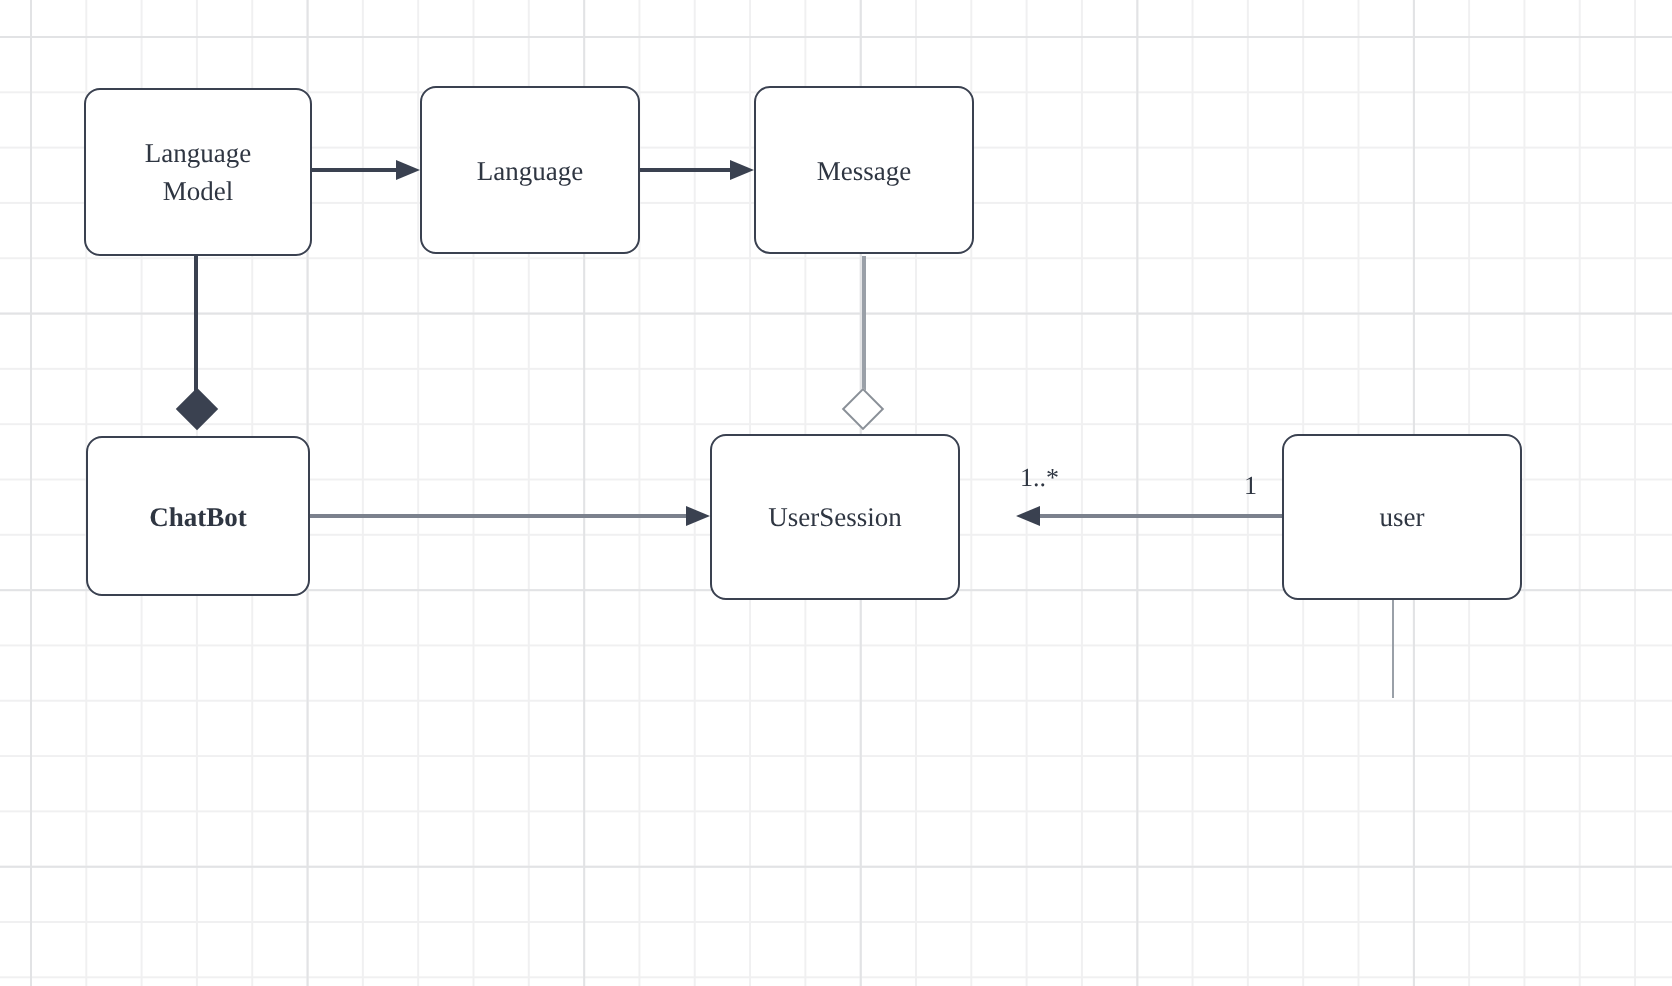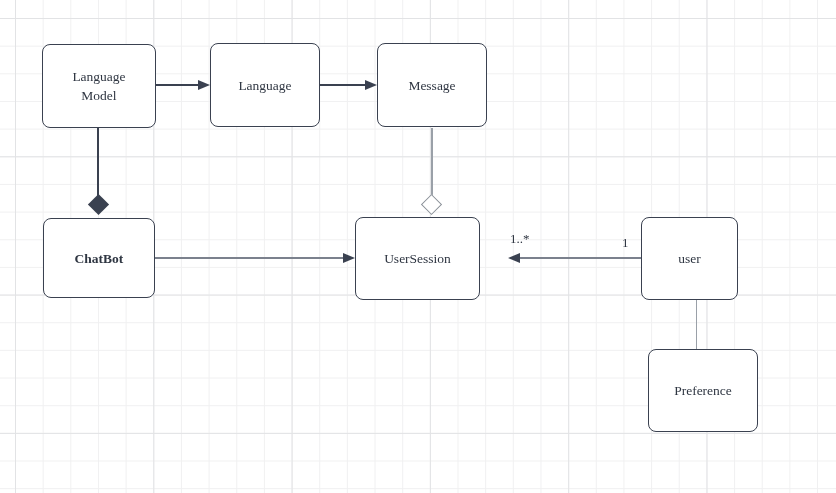--- a/index.html
+++ b/index.html
@@ -98,27 +98,24 @@
   </div>
 
   <div class="node" style="left:43px; top:218px; width:112px; height:80px;font-weight:bold;">
     <span class="label">ChatBot</span>
   </div>
 
   <div class="node" style="left:355px; top:217px; width:125px; height:83px;">
     <span class="label">UserSession</span>
   </div>
 
-  <div class="node" style="left:641px; top:217px; width:97px; height:83px;">
+  <div class="node" style="left:641px; top:217px; width:120px; height:83px;">
     <span class="label">user</span>
   </div>
 
-  <div class="node" style="left:648px; top:349px; width:110px; height:83px;">
-    <span class="label">Preference</span>
-  </div>
 
   
   <div style="display:contents">
     <div class="seg dark" style="left:156px; top:84.25px; width:44px; height:1.5px;"></div>
     <div class="arrow-right" style="left:198px; top:79.5px;"></div>
   </div>
 
   
   <div style="display:contents">
     <div class="seg dark" style="left:320px; top:84.25px; width:46px; height:1.5px;"></div>

